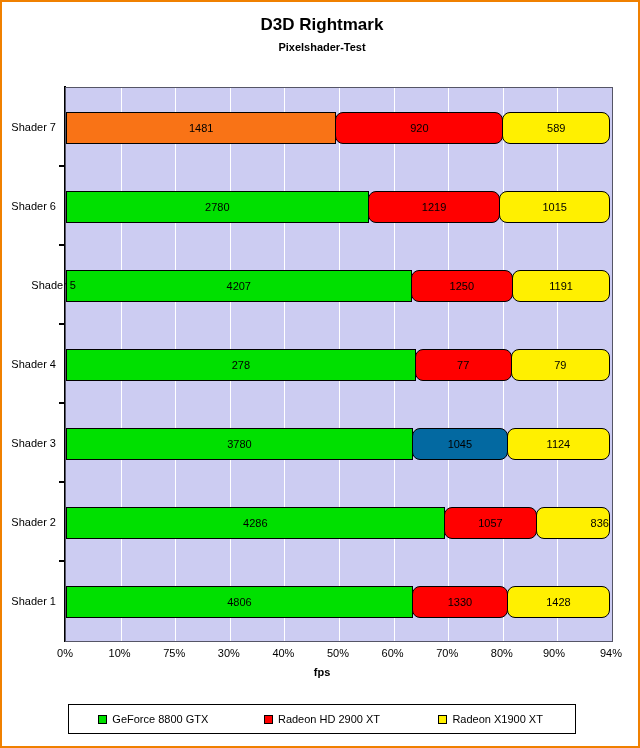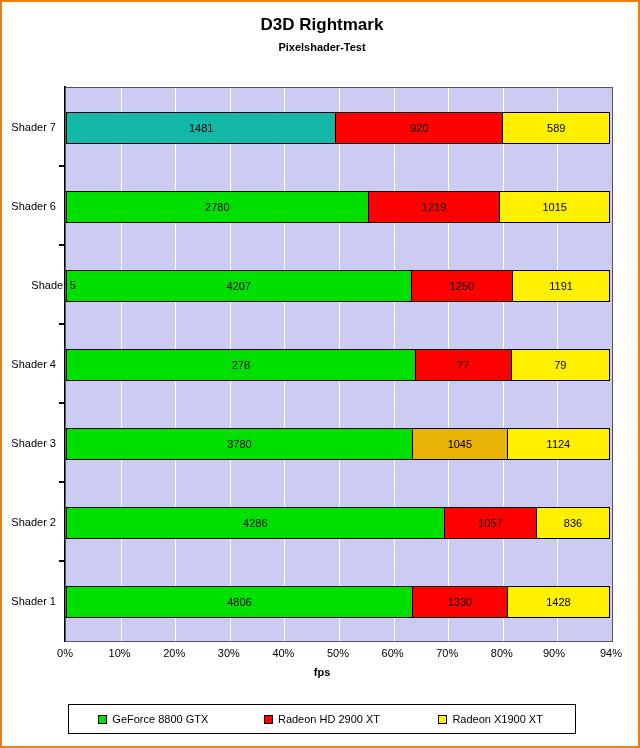--- a/index.html
+++ b/index.html
@@ -87,21 +87,21 @@
   .seg {
     position: relative;
     height: 100%;
     box-sizing: border-box;
     border: 1px solid #000000;
     display: flex;
     align-items: center;
     justify-content: center;
     overflow: hidden;
   }
-  .seg + .seg { margin-left: -1px; }
+  .seg + .seg { margin-left: -1px; border-radius: 8px; }
   .seg span {
     font-size: 11px;
     color: #000000;
     font-family: "Liberation Sans", sans-serif;
     white-space: nowrap;
   }
 
   
   .ylabel {
     position: absolute;
@@ -190,21 +190,21 @@
       <div class="gridline" style="left: 54.6px;"></div>
       <div class="gridline" style="left: 109.2px;"></div>
       <div class="gridline" style="left: 163.8px;"></div>
       <div class="gridline" style="left: 218.4px;"></div>
       <div class="gridline" style="left: 273px;"></div>
       <div class="gridline" style="left: 327.6px;"></div>
       <div class="gridline" style="left: 382.2px;"></div>
       <div class="gridline" style="left: 436.8px;"></div>
       <div class="gridline" style="left: 491.4px;"></div>
       <div class="barrow" style="top: 24px;">
-        <div class="seg" style="flex: 0 0 49.5318%; background: #14b8a6;">
+        <div class="seg" style="flex: 0 0 49.5318%; background: #f97316;">
           <span>1481</span>
         </div>
         <div class="seg" style="flex: 0 0 30.7692%; background: rgb(255, 0, 0);">
           <span>920</span>
         </div>
         <div class="seg" style="flex: 0 0 19.699%; background: rgb(255, 240, 0);">
           <span>589</span>
         </div>
       </div>
       <div class="barrow" style="top: 103px;">
@@ -237,55 +237,55 @@
           <span>77</span>
         </div>
         <div class="seg" style="flex: 0 0 18.2028%; background: rgb(255, 240, 0);">
           <span>79</span>
         </div>
       </div>
       <div class="barrow" style="top: 340px;">
         <div class="seg" style="flex: 0 0 63.5401%; background: rgb(0, 224, 0);">
           <span>3780</span>
         </div>
-        <div class="seg" style="flex: 0 0 17.566%; background: #eab308;">
+        <div class="seg" style="flex: 0 0 17.566%; background: #0369a1;">
           <span>1045</span>
         </div>
         <div class="seg" style="flex: 0 0 18.8939%; background: rgb(255, 240, 0);">
           <span>1124</span>
         </div>
       </div>
       <div class="barrow" style="top: 419px;">
         <div class="seg" style="flex: 0 0 69.364%; background: rgb(0, 224, 0);">
           <span>4286</span>
         </div>
         <div class="seg" style="flex: 0 0 17.1063%; background: rgb(255, 0, 0);">
           <span>1057</span>
         </div>
-        <div class="seg" style="flex: 0 0 13.5297%; background: rgb(255, 240, 0);">
+        <div class="seg" style="flex: 0 0 13.5297%; background: rgb(255, 240, 0); justify-content: flex-end;">
           <span>836</span>
         </div>
       </div>
       <div class="barrow" style="top: 498px;">
         <div class="seg" style="flex: 0 0 63.5378%; background: rgb(0, 224, 0);">
           <span>4806</span>
         </div>
         <div class="seg" style="flex: 0 0 17.5833%; background: rgb(255, 0, 0);">
           <span>1330</span>
         </div>
         <div class="seg" style="flex: 0 0 18.8789%; background: rgb(255, 240, 0);">
           <span>1428</span>
         </div>
       </div>
     </div>
 
   <div id="xlabels">
       <div class="xlabel" style="left: 63px;">0%</div>
       <div class="xlabel" style="left: 117.6px;">10%</div>
-      <div class="xlabel" style="left: 172.2px;">20%</div>
+      <div class="xlabel" style="left: 172.2px;">75%</div>
       <div class="xlabel" style="left: 226.8px;">30%</div>
       <div class="xlabel" style="left: 281.4px;">40%</div>
       <div class="xlabel" style="left: 336px;">50%</div>
       <div class="xlabel" style="left: 390.6px;">60%</div>
       <div class="xlabel" style="left: 445.2px;">70%</div>
       <div class="xlabel" style="left: 499.8px;">80%</div>
       <div class="xlabel" style="left: 552px;">90%</div>
       <div class="xlabel" style="left: 609px;">94%</div>
     </div>
   <div id="xtitle">fps</div>

